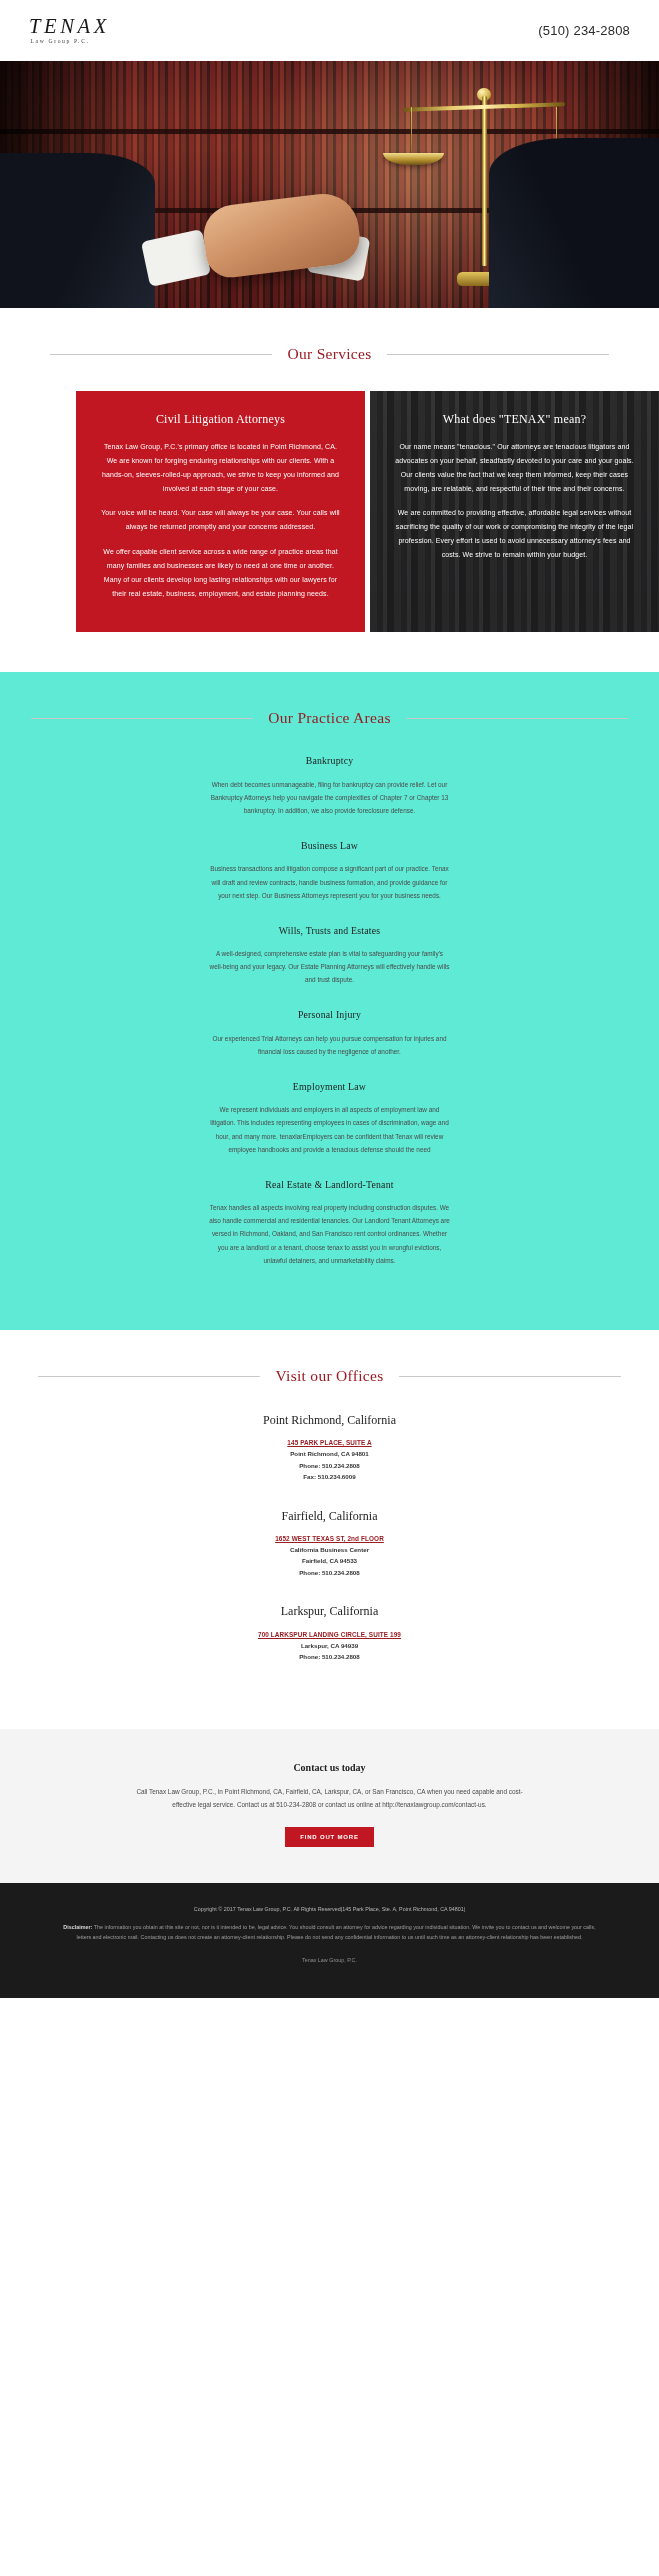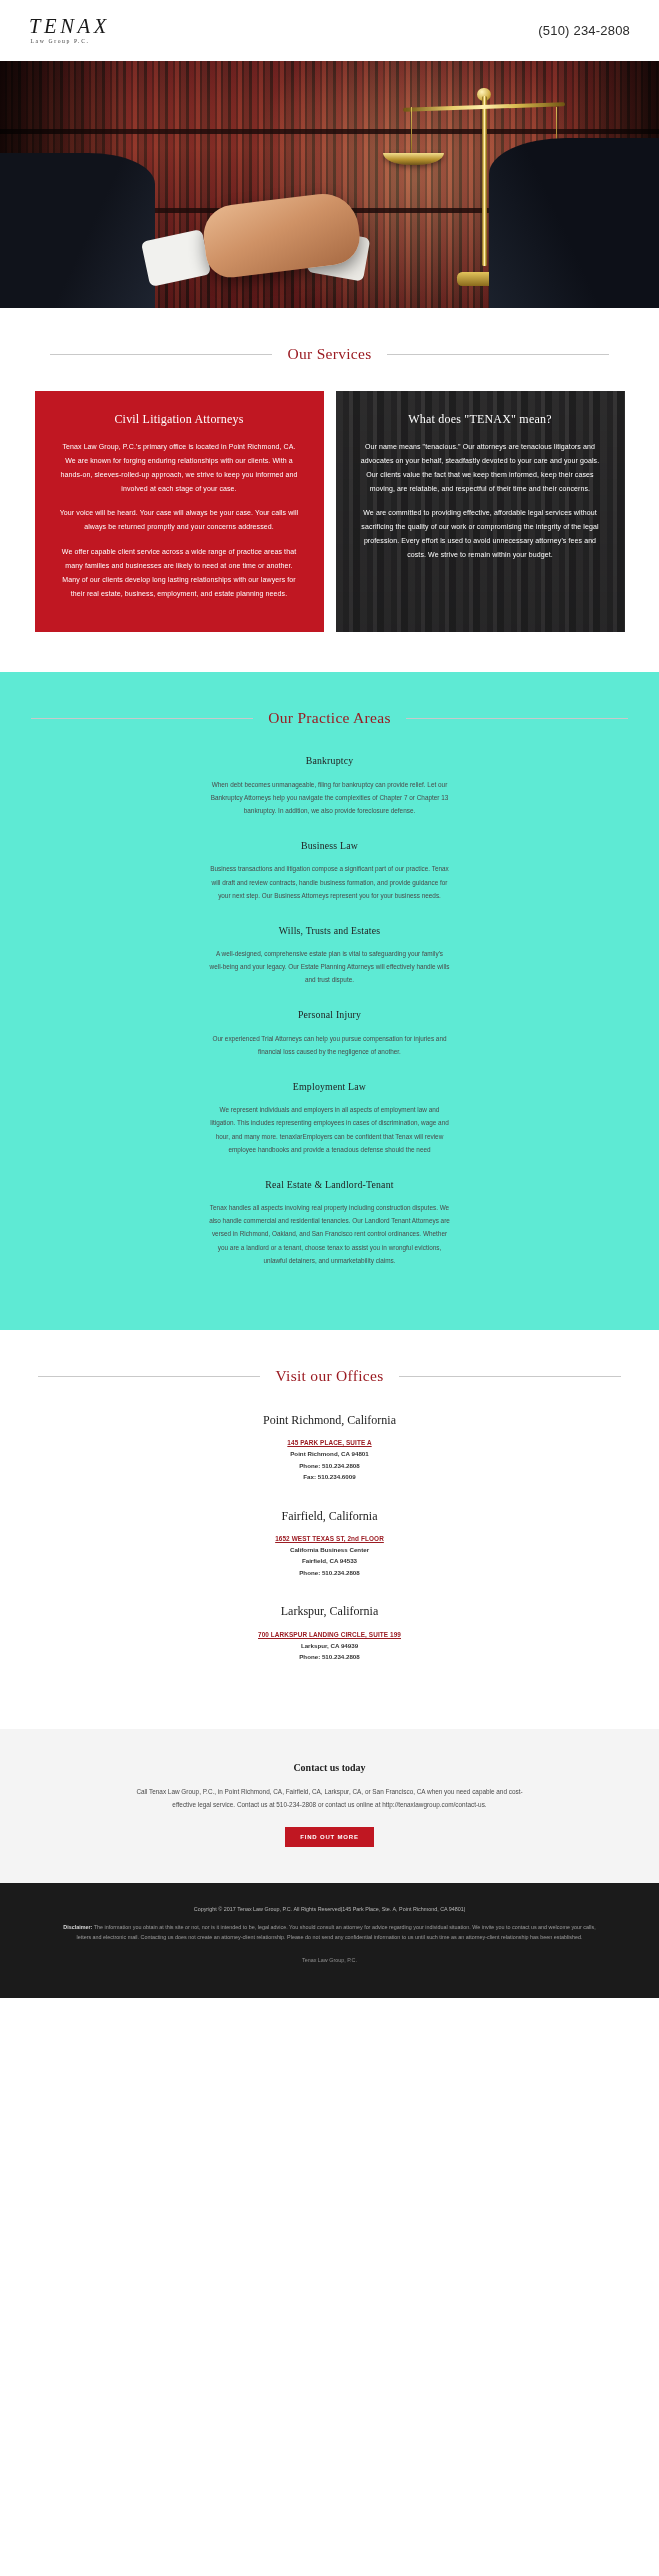--- a/index.html
+++ b/index.html
@@ -162,21 +162,21 @@
     margin:0;
     font-family:"Liberation Serif", serif;
     font-weight:400;
     font-size:15.5px;
     color:#9b1b22;
     letter-spacing:0.3px;
     white-space:nowrap;
   }
 
   
-  .services-grid { display:flex; justify-content:center; gap:12px; }
+  .services-grid { display:flex; justify-content:flex-end; gap:5px; }
   .card {
     width:289px;
     color:#fff;
     padding:17.5px 25px 21.6px;
     text-align:center;
   }
   .card.red { background:#c01722; }
   .card h3 {
     margin:3.1px 0 13.4px;
     font-family:"Liberation Serif", serif;

